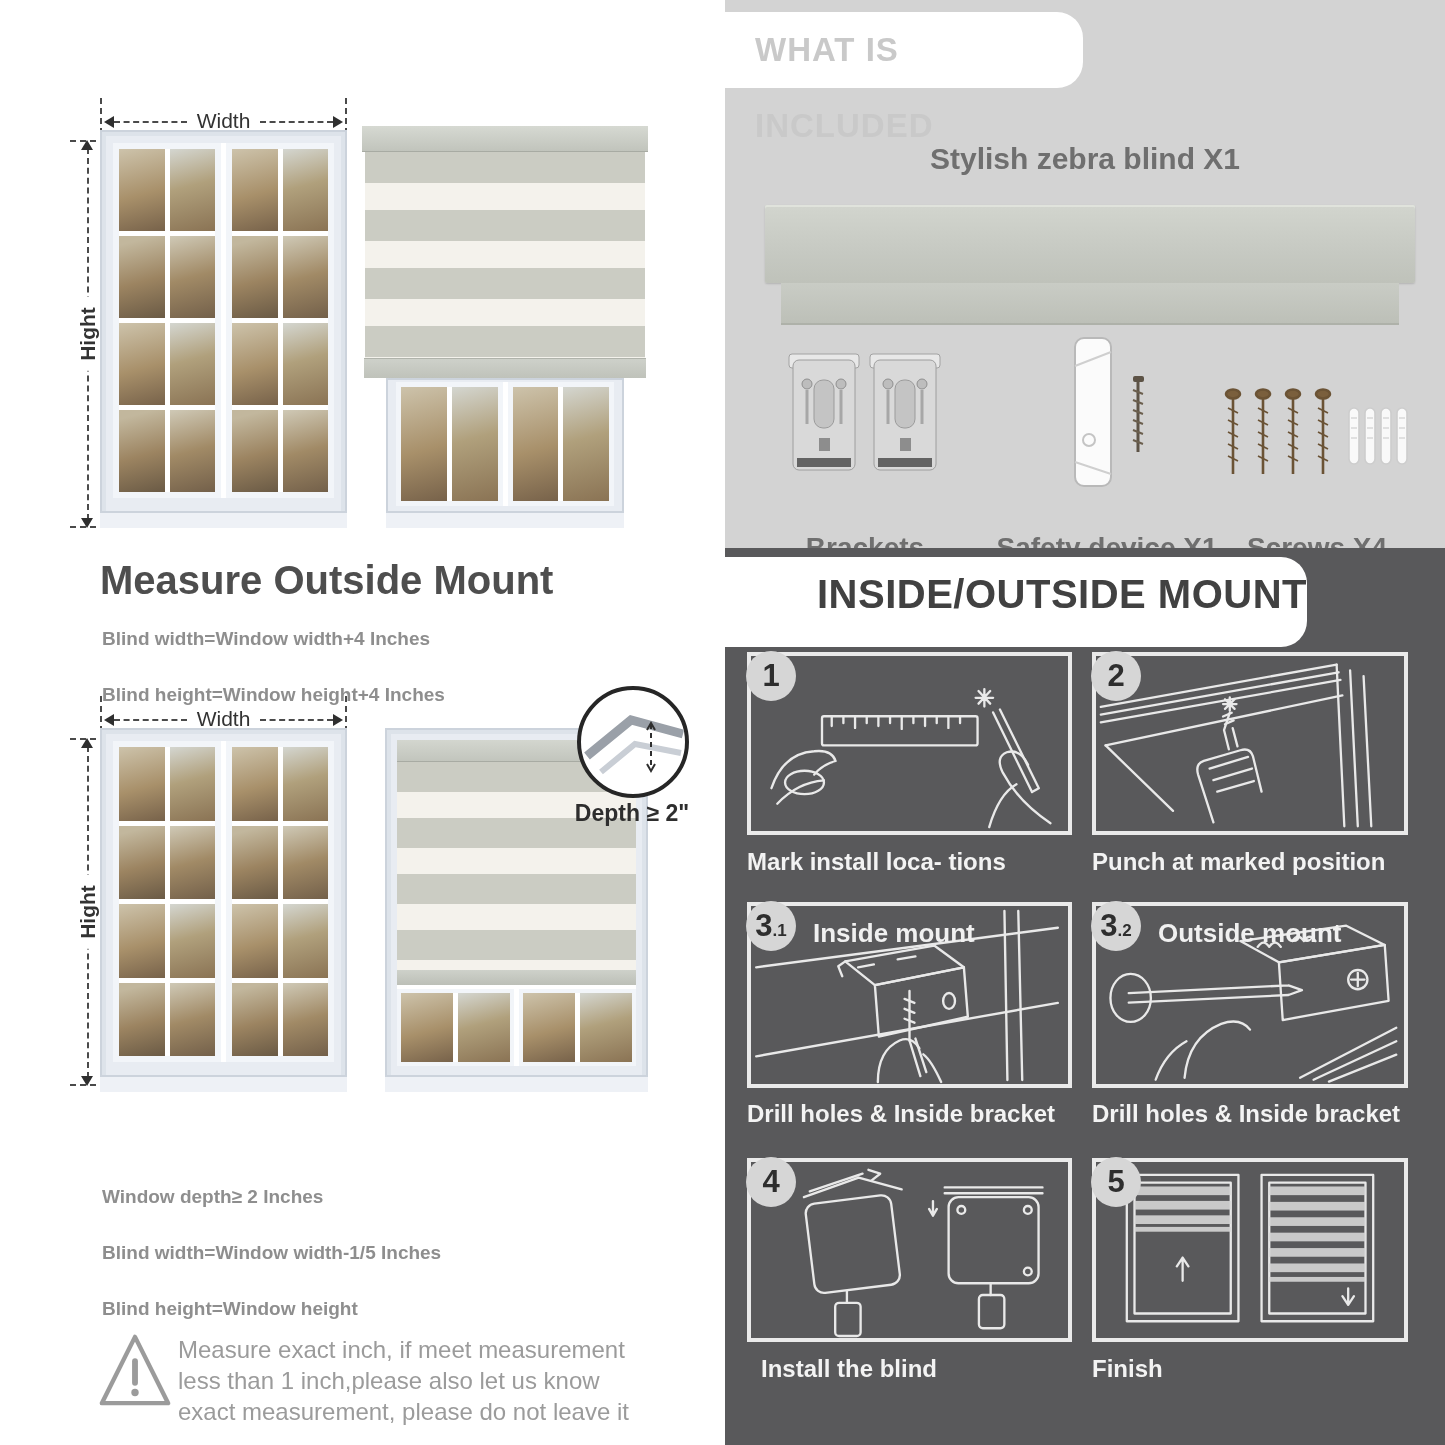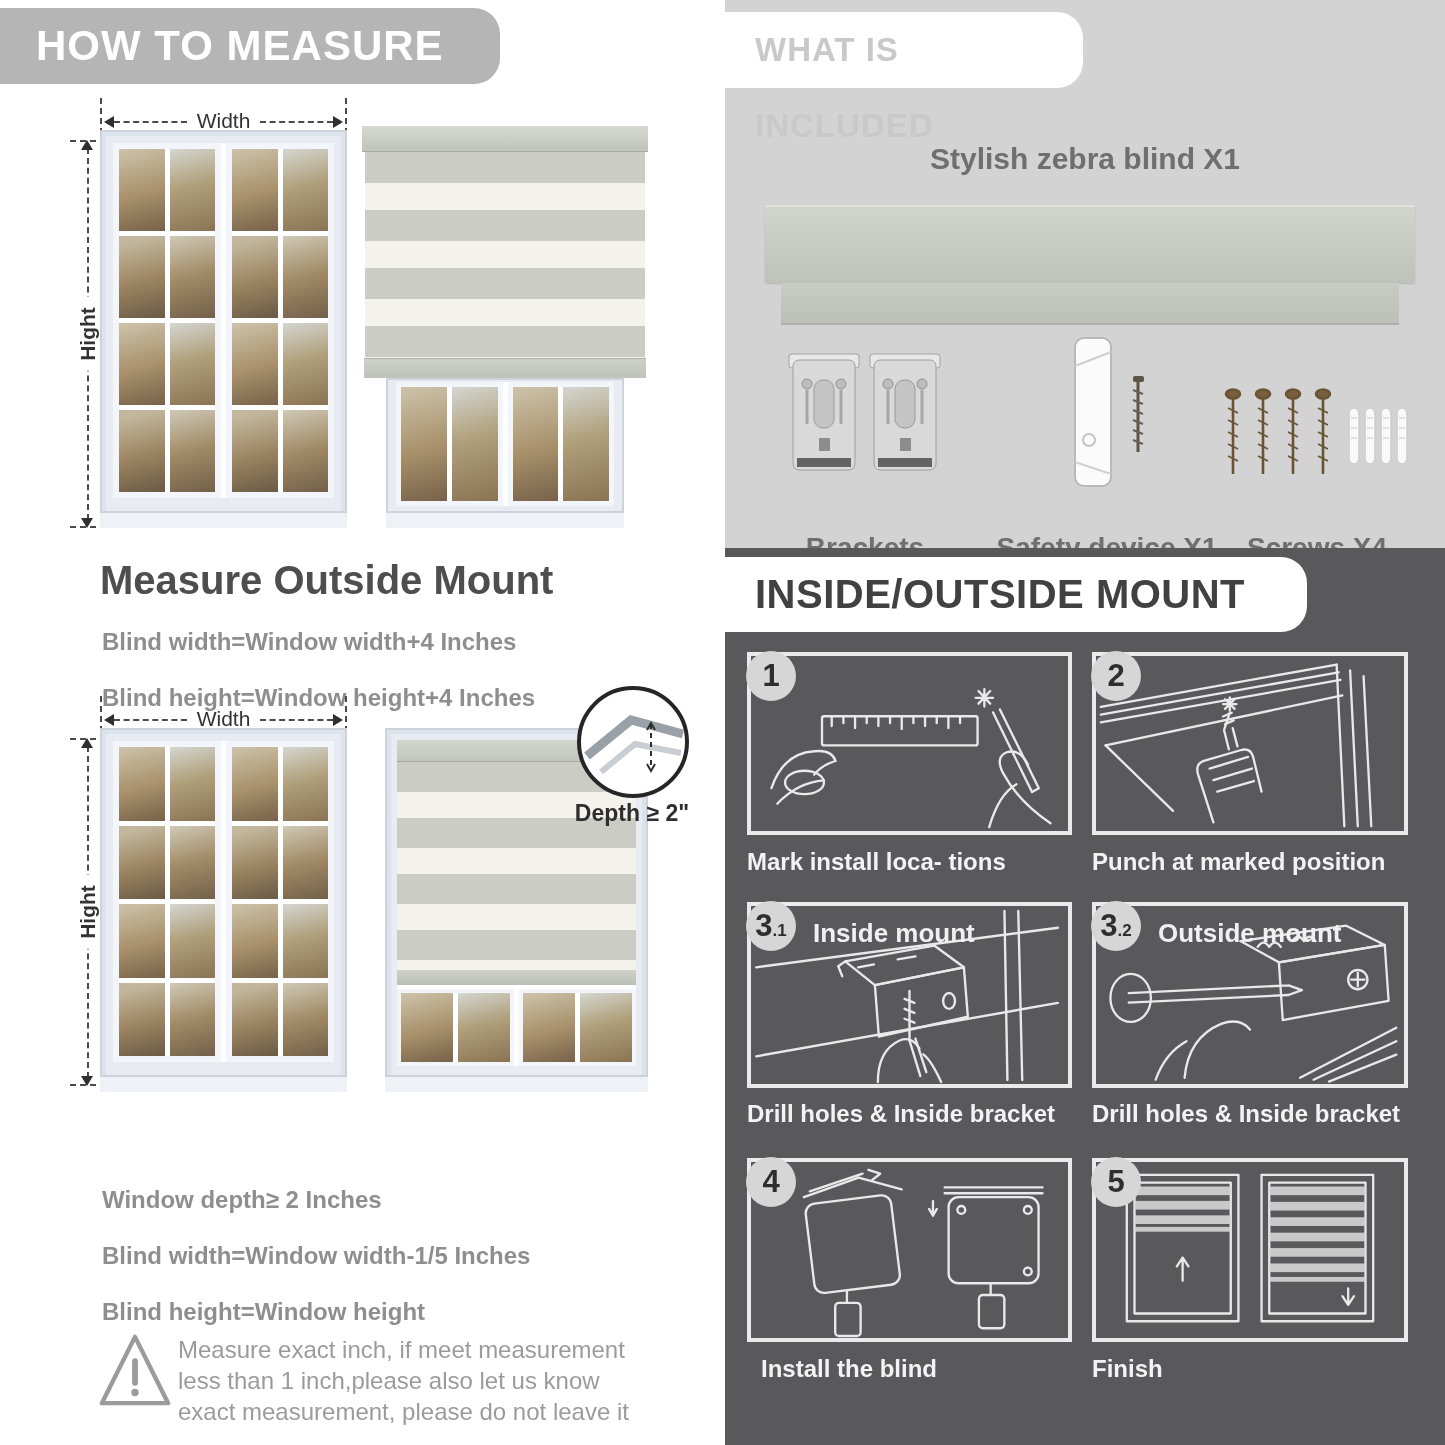--- a/index.html
+++ b/index.html
@@ -73,21 +73,21 @@
   .b2-lower{flex:1;display:flex;gap:5px;padding-top:4px;background:#fff;}
   .b2-lower .sash{border-width:4px;}
 
   
   .magnifier{position:absolute;left:577px;top:686px;width:112px;height:112px;border-radius:50%;
     border:4px solid #262626;background:#fff;overflow:hidden;z-index:6;}
   .depth-label{position:absolute;left:552px;top:800px;width:160px;text-align:center;
     font-size:23px;font-weight:bold;color:#2e2e2e;z-index:6;}
 
   .sec-title{position:absolute;font-size:40px;font-weight:bold;color:var(--heading-text,#4e4e4e);}
-  .formula{position:absolute;font-size:24px;font-weight:bold;color:var(--formula-text,#8e8e8e);}
+  .formula{position:absolute;font-size:19px;font-weight:bold;color:var(--formula-text,#8e8e8e);}
 
   .warning-wrap{position:absolute;left:96px;top:1330px;width:560px;display:flex;gap:4px;}
   .warning-tri{flex:0 0 78px;}
   .warning-text{font-size:24px;line-height:31px;color:var(--warning-text,#9b9b9b);max-width:470px;padding-top:4px;}
 
   
   .right-col{position:absolute;left:725px;top:0;width:720px;height:1445px;}
   .included{position:absolute;left:0;top:0;width:720px;height:548px;background:var(--panel-gray,#d3d3d3);}
   .included-header{position:absolute;left:0;top:12px;width:358px;height:76px;background:#fff;
     border-radius:0 26px 26px 0;color:var(--included-header-text,#c9c9c9);
@@ -95,40 +95,39 @@
   .blind-label{position:absolute;left:0;top:142px;width:720px;text-align:center;
     font-size:30px;font-weight:bold;color:var(--included-caption-text,#6f6f6f);}
   .bar-main{position:absolute;left:40px;top:205px;width:650px;height:78px;border-radius:2px;
     background:linear-gradient(#d2d5ce,#c6c9c2 60%,#bfc2ba);box-shadow:inset 0 2px 0 #e0e3dc, 0 1px 2px rgba(0,0,0,.15);}
   .bar-strip{position:absolute;left:56px;top:283px;width:618px;height:42px;
     background:linear-gradient(#c9ccc5,#bcbfb7);box-shadow:inset 0 -2px 0 #aeb1a9;}
   .item-fig{position:absolute;}
   .item-caption{position:absolute;top:532px;font-size:28px;font-weight:bold;color:var(--included-caption-text,#6f6f6f);text-align:center;}
 
   .mount{position:absolute;left:0;top:548px;width:720px;height:897px;background:var(--dark-gray,#59595b);}
-  .mount-header{position:absolute;left:0;top:9px;width:582px;height:75px;background:#fff;
+  .mount-header{position:absolute;left:0;top:9px;width:582px;height:90px;background:#fff;
     border-radius:0 26px 26px 0;color:var(--mount-header-text,#414141);
-    font-size:40px;font-weight:bold;line-height:75px;padding-left:30px;letter-spacing:.5px;}
+    font-size:40px;font-weight:bold;line-height:75px;padding-left:30px;letter-spacing:.5px;text-align:right;}
   .step{position:absolute;border:4px solid #eaeaea;}
   .step svg.art{position:absolute;left:0;top:0;width:100%;height:100%;}
   .badge{position:absolute;left:-5px;top:-5px;width:50px;height:50px;border-radius:50%;
     background:#d6d6d6;color:#2e2e2e;display:flex;align-items:center;justify-content:center;z-index:2;}
   .badge .num{font-size:31px;font-weight:bold;}
   .badge .sub{font-size:17px;font-weight:bold;margin-top:10px;}
   .step-label{position:absolute;left:62px;top:12px;font-size:26px;font-weight:bold;color:#f0f0f0;z-index:2;}
   .step-caption{position:absolute;font-size:24px;font-weight:bold;color:var(--step-caption-text,#f3f3f3);}
 
   .lineart{stroke:#e9e9e9;stroke-width:2.4;fill:none;stroke-linecap:round;stroke-linejoin:round;}
 </style>
 </head>
 <body>
 
 <div id="canvas">
 
-  <div class="howto-header">HOW TO MEASURE</div>
 
   <div class="dim-w" style="left:100px;top:98px;width:247px;">
     <div class="tick l"></div>
     <div class="tick r"></div>
     <div class="line">
       <div class="ah l"></div>
       <div class="seg"></div>
       <div class="lbl">Width</div>
       <div class="seg"></div>
       <div class="ah r"></div>

